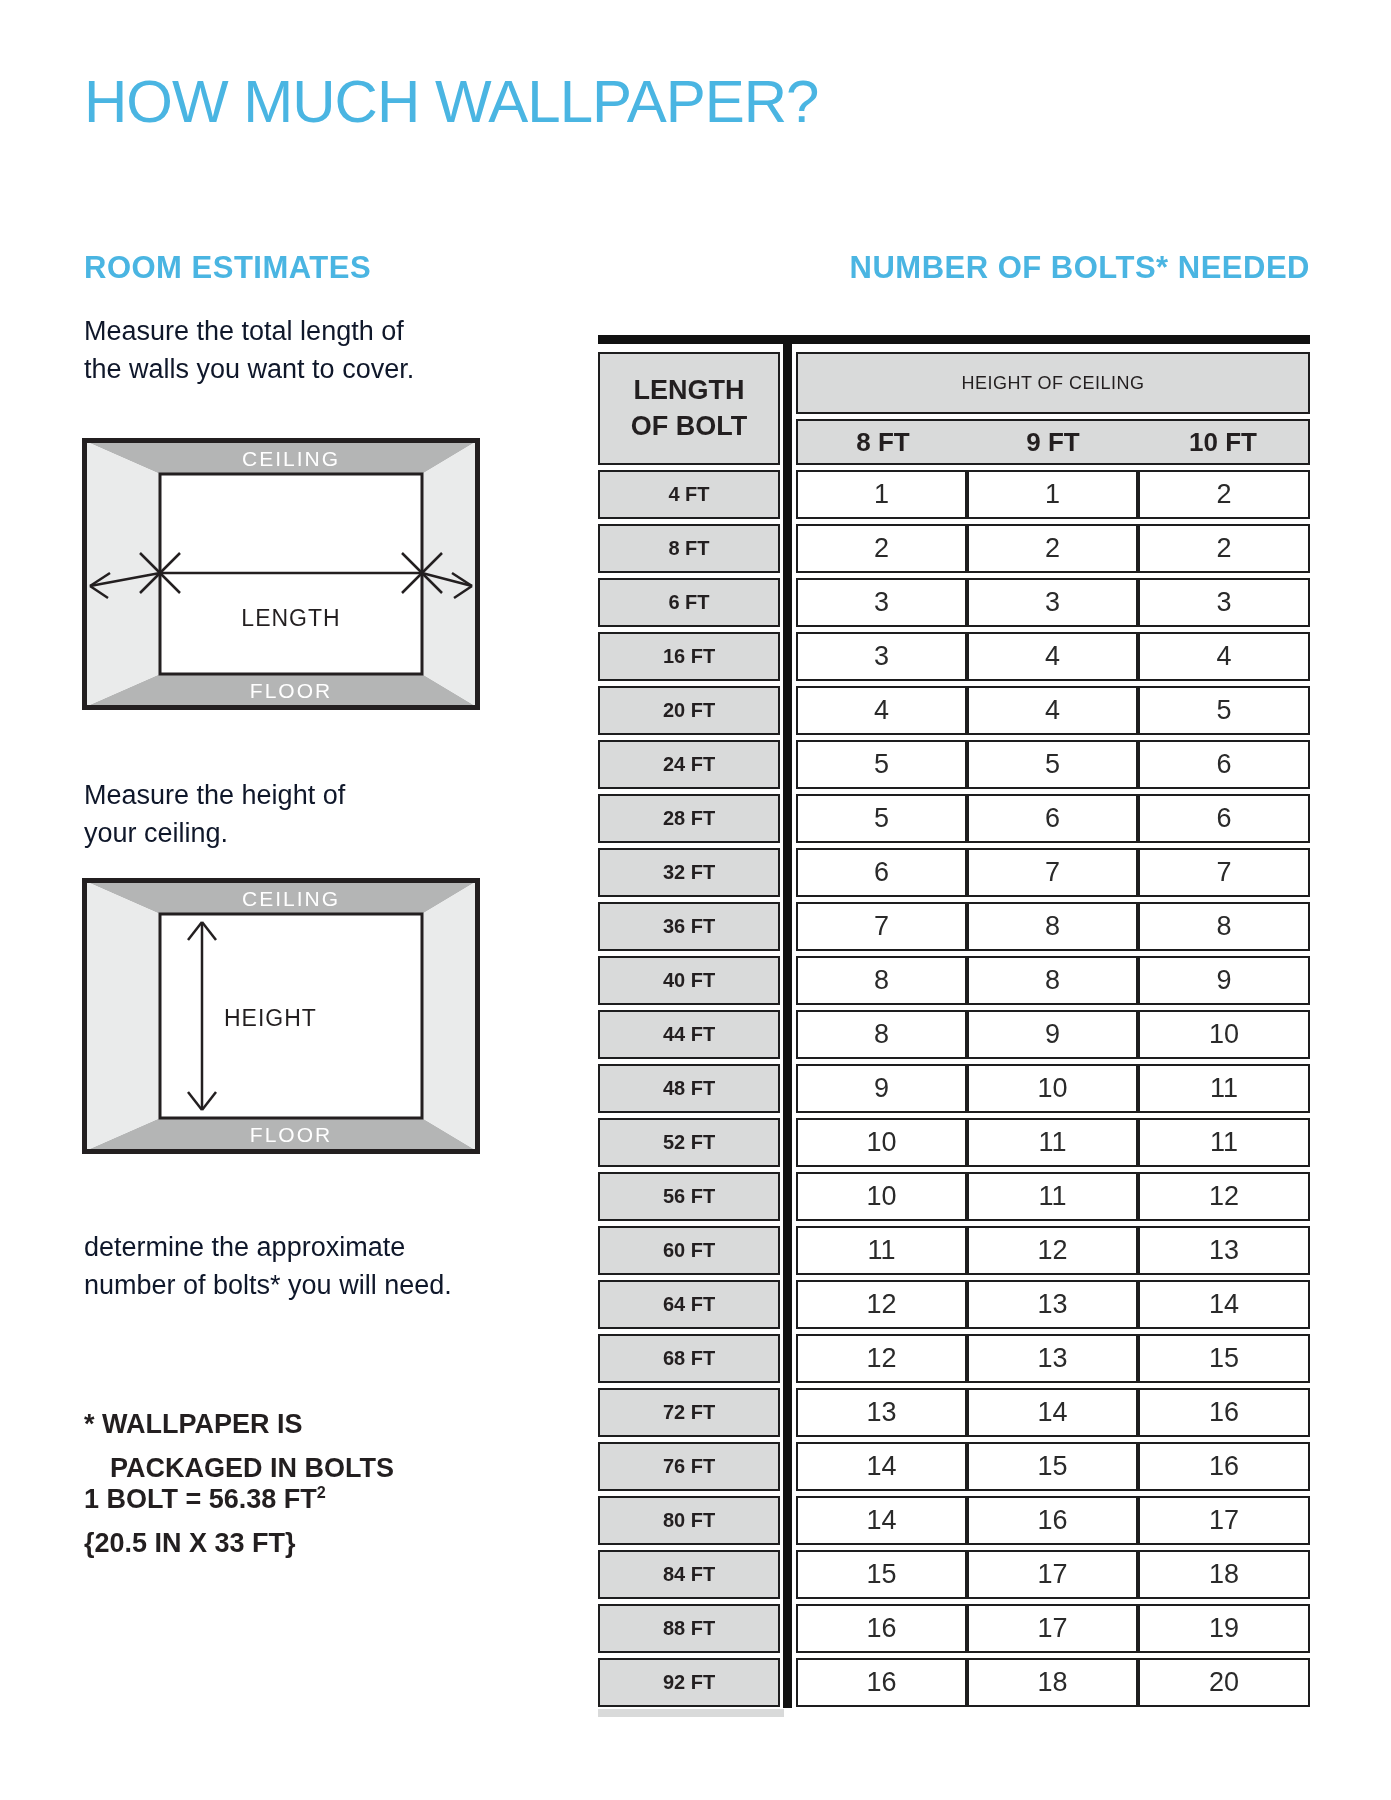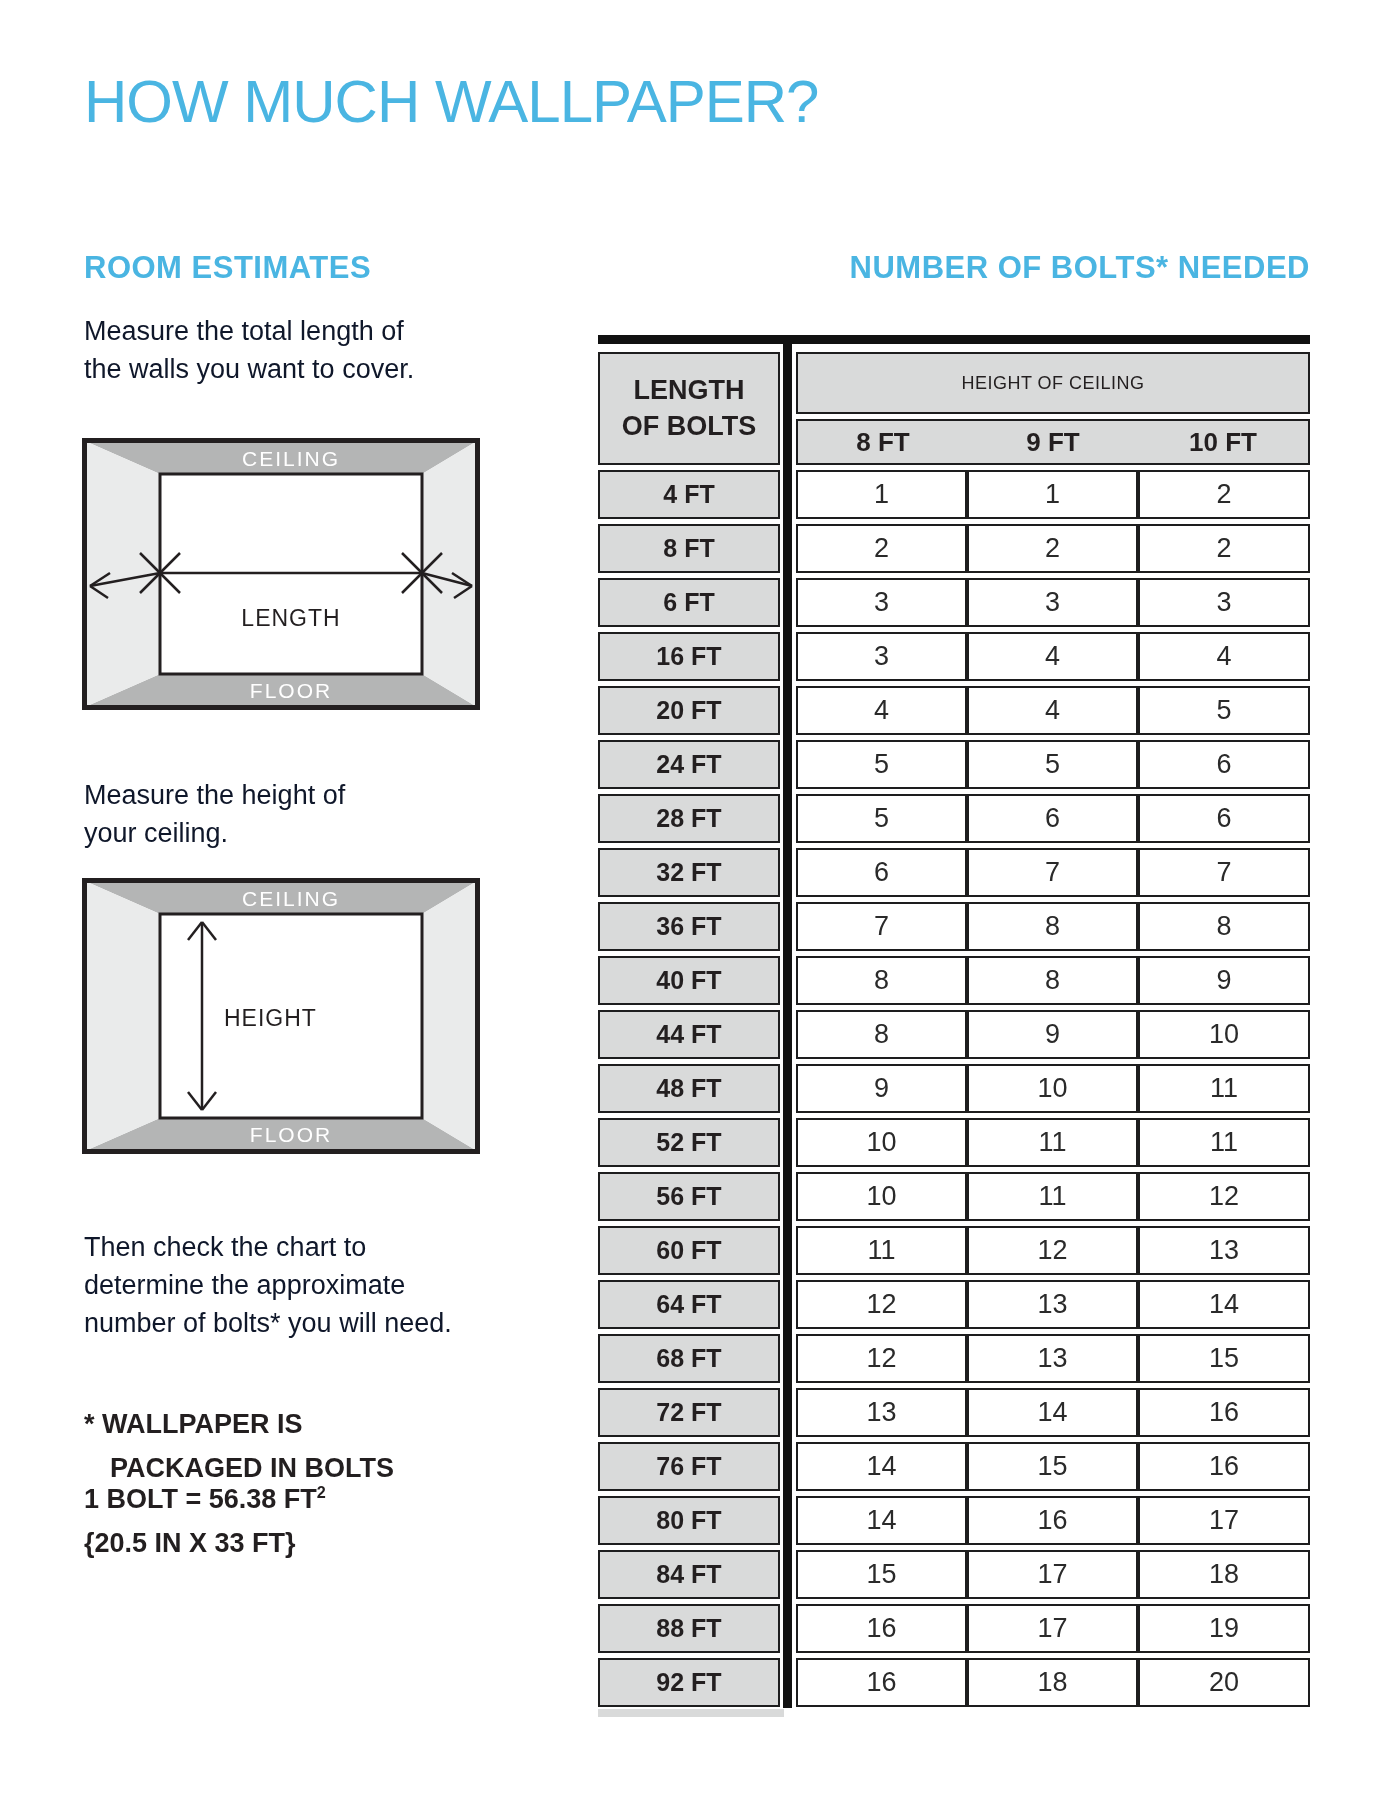--- a/index.html
+++ b/index.html
@@ -75,21 +75,21 @@
   td.spacer{border:none;background:transparent;}
   th.len-head{
     font-size:27px;font-weight:bold;line-height:1.3;
   }
   th.ceil-head{height:58px;font-size:18px;font-weight:normal;letter-spacing:0.5px;}
   td.sub-head{height:42px;}
   .sub-head-flex{display:flex;width:100%;}
   .sub-head-flex span{
     flex:1 1 0;font-size:26px;font-weight:bold;text-align:center;
   }
-  td.row-label{height:45px;font-size:25px;font-weight:bold;}
+  td.row-label{height:45px;font-size:20px;font-weight:bold;}
   td.row-value{height:45px;font-size:27px;color:#2a2a2a;}
 
   
   .svg-band-label{fill:#ffffff;font-size:21px;letter-spacing:2px;font-family:"Liberation Sans","DejaVu Sans",sans-serif;}
   .svg-dim-label{fill:#231f20;font-size:23px;letter-spacing:1px;font-family:"Liberation Sans","DejaVu Sans",sans-serif;}
 </style>
 </head>
 <body>
 
 <div class="abs page-title blue">HOW MUCH WALLPAPER?</div>
@@ -144,21 +144,20 @@
     <line x1="120" y1="44" x2="134" y2="62"></line>
     <line x1="120" y1="232" x2="106" y2="214"></line>
     <line x1="120" y1="232" x2="134" y2="214"></line>
   </g>
   <text class="svg-band-label" x="209" y="28" text-anchor="middle">CEILING</text>
   <text class="svg-band-label" x="209" y="264" text-anchor="middle">FLOOR</text>
   <text class="svg-dim-label" x="142" y="148" text-anchor="start">HEIGHT</text>
 </svg>
 
 <div class="abs para para-chart">
-  <div>Then check the chart to</div>
   <div>determine the approximate</div>
   <div>number of bolts* you will need.</div>
 </div>
 
 <div class="abs footnote">
   <div>* WALLPAPER IS</div>
   <div class="indent">PACKAGED IN BOLTS</div>
 </div>
 
 <div class="abs bolt-info">
@@ -177,21 +176,21 @@
       <col style="width:182px">
         <col style="width:16px">
       <col style="width:171px">
         <col style="width:171px">
         <col style="width:172px">
     </colgroup>
     <thead>
       <tr>
         <th class="cell gray len-head" rowspan="2">
           <div>LENGTH</div>
-          <div>OF BOLTS</div>
+          <div>OF BOLT</div>
         </th>
         <td class="spacer" rowspan="2"></td>
         <th class="cell gray ceil-head" colspan="3">HEIGHT OF CEILING</th>
       </tr>
       <tr>
         <td class="cell gray sub-head" colspan="3">
           <div class="sub-head-flex">
             <span>8 FT</span>
             <span>9 FT</span>
             <span>10 FT</span>

